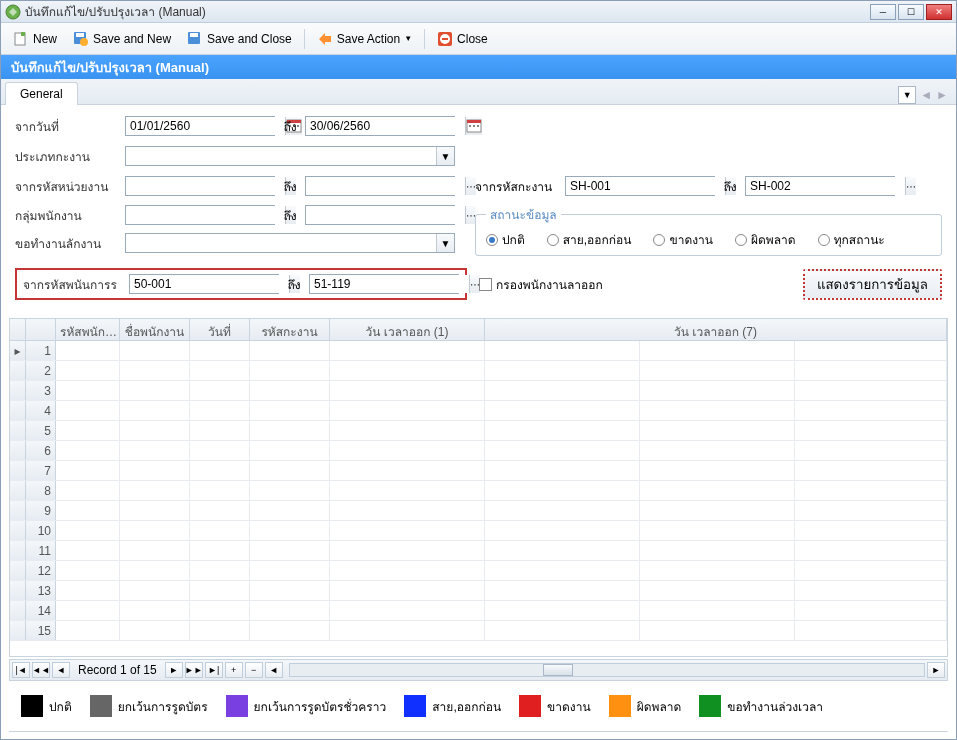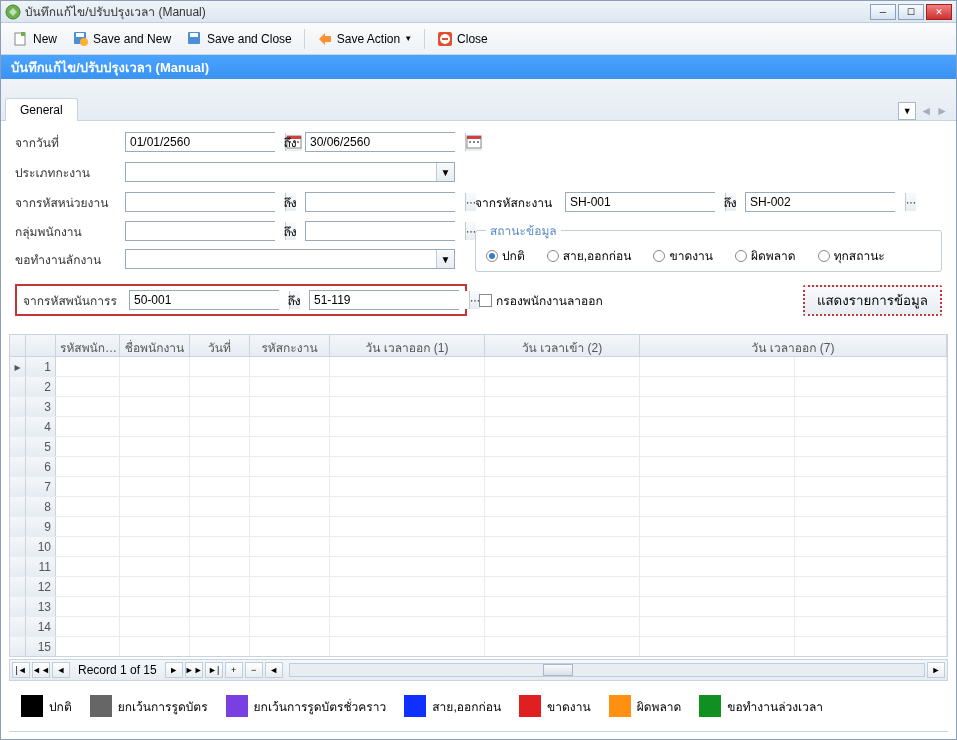--- a/index.html
+++ b/index.html
@@ -14,21 +14,21 @@
 .win-btn { width: 26px; height: 16px; border: 1px solid #8aa0b8; background: linear-gradient(#f8fbff,#d8e4f0); display: flex; align-items: center; justify-content: center; font-size: 9px; cursor: pointer; }
 .win-btn.close { background: linear-gradient(#f08080,#d03030); border-color: #a02020; color: #fff; }
 
 .toolbar { height: 32px; background: linear-gradient(#fafbfc,#eef2f6); border-bottom: 1px solid #c9d4df; display: flex; align-items: center; padding: 0 6px; gap: 4px; }
 .tool-btn { display: flex; align-items: center; gap: 4px; padding: 2px 6px; cursor: pointer; border-radius: 2px; }
 .tool-sep { width: 1px; height: 20px; background: #c9d4df; margin: 0 2px; }
 .tool-icon { width: 16px; height: 16px; display: inline-flex; align-items: center; justify-content: center; }
 
 .blue-header { height: 24px; background: linear-gradient(#4aa3ff,#3a93f0); color: #fff; font-weight: bold; display: flex; align-items: center; padding: 0 10px; font-size: 13px; }
 
-.tab-row { height: 42px; background: linear-gradient(#f0f4f8,#e4ebf2); border-bottom: 1px solid #c9d4df; display: flex; align-items: flex-end; padding-left: 4px; position: relative; }
+.tab-row { height: 26px; background: linear-gradient(#f0f4f8,#e4ebf2); border-bottom: 1px solid #c9d4df; display: flex; align-items: flex-end; padding-left: 4px; position: relative; }
 .tab { padding: 4px 14px; background: #fff; border: 1px solid #c9d4df; border-bottom: none; border-radius: 3px 3px 0 0; cursor: pointer; position: relative; top: 1px; }
 .tab-right { margin-left: auto; display: flex; align-items: center; gap: 4px; padding-right: 8px; }
 .tab-arrow { width: 18px; height: 18px; border: 1px solid #aab8c7; background: #fff; display: flex; align-items: center; justify-content: center; cursor: pointer; font-size: 9px; }
 
 .form-area { padding: 10px 14px 6px 14px; background: #fff; }
 .form-row { display: flex; align-items: center; margin-bottom: 8px; min-height: 22px; }
 .form-label { width: 110px; color: #333; }
 .input-box { height: 20px; border: 1px solid #9ab; background: #fff; padding: 0 4px; display: flex; align-items: center; }
 .input-box.drop { padding-right: 0; }
 .input-text { flex: 1; border: none; outline: none; font-family: inherit; font-size: 12px; height: 18px; }
@@ -299,21 +299,20 @@
 
   <div class="grid">
     <div class="grid-header">
       <div class="row-indicator"></div>
       <div class="row-num" style="justify-content:center"></div>
       <div class="gh" style="width:64px">รหัสพนัก…</div>
       <div class="gh" style="width:70px">ชื่อพนักงาน</div>
       <div class="gh" style="width:60px">วันที่</div>
       <div class="gh" style="width:80px">รหัสกะงาน</div>
       <div class="gh" style="width:155px">วัน เวลาออก (1)</div>
-      <div class="gh" style="width:155px">วัน เวลาเข้า (2)</div>
       <div class="gh" style="flex:1">วัน เวลาออก (7)</div>
     </div>
     <div class="grid-body" id="grid-body">
         <div class="grid-row">
           <div class="row-indicator">▸</div>
           <div class="row-num">1</div>
           <div class="gc" style="width:64px"></div>
           <div class="gc" style="width:70px"></div>
           <div class="gc" style="width:60px"></div>
           <div class="gc" style="width:80px"></div>

